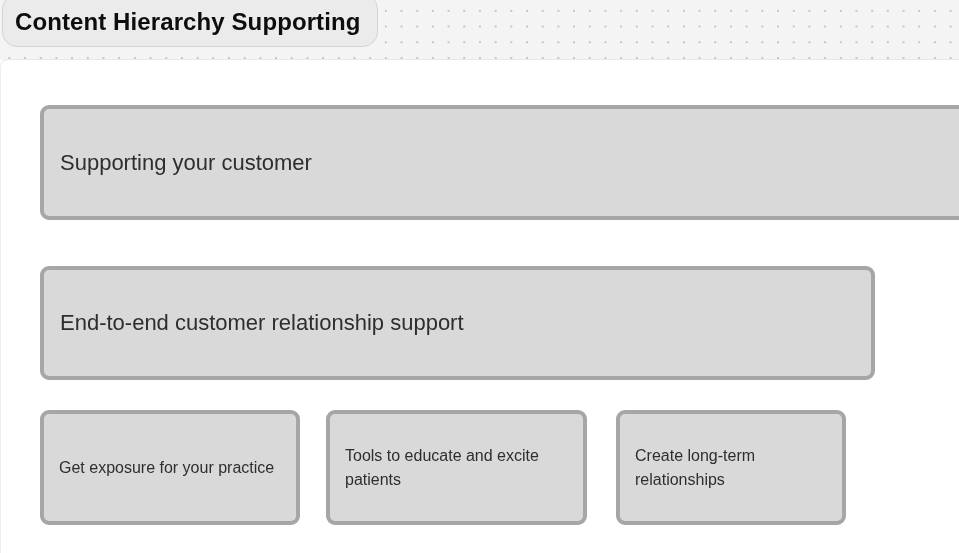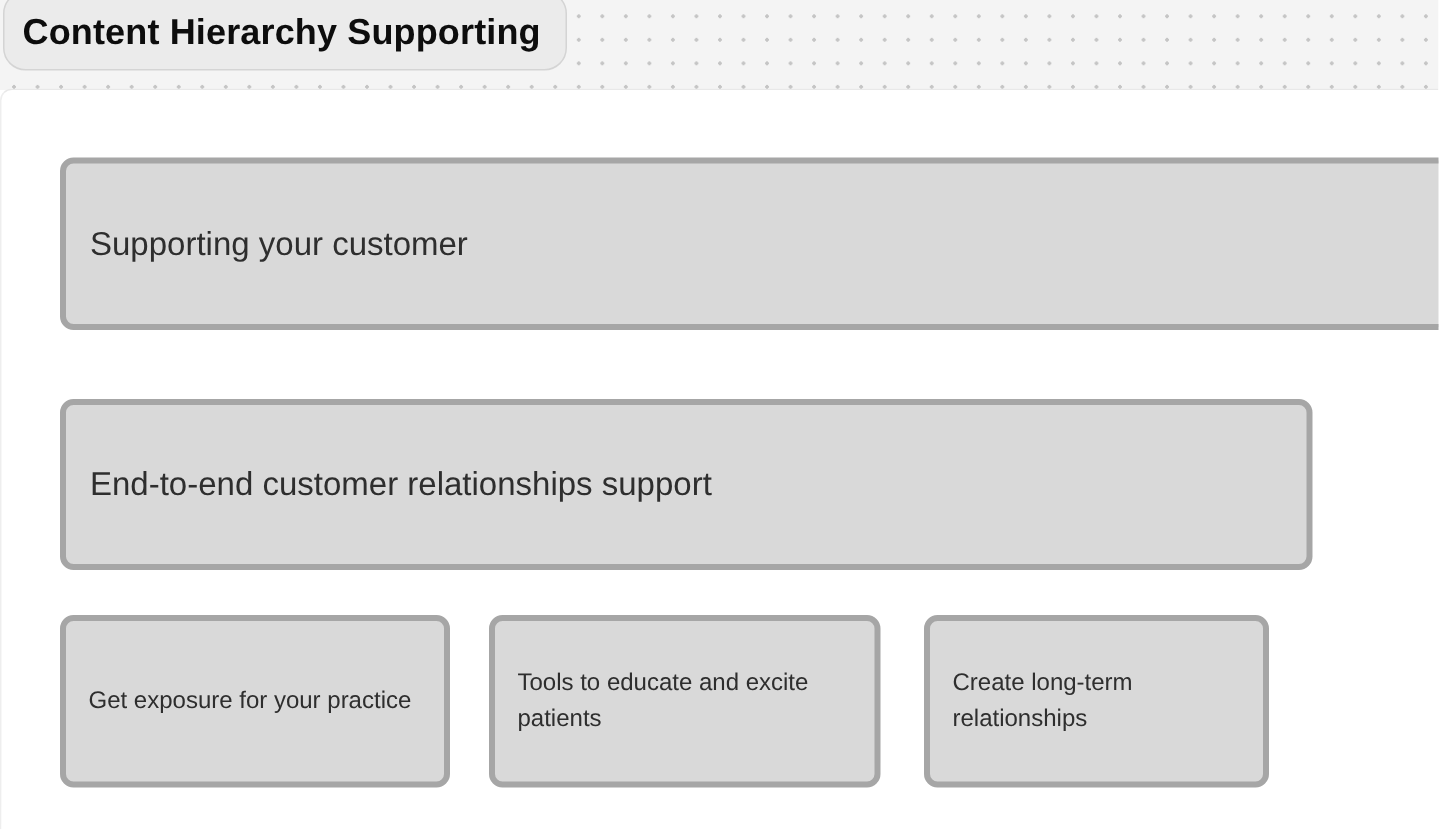--- a/index.html
+++ b/index.html
@@ -95,21 +95,21 @@
 
 <div class="title-pill">
   <span>Content Hierarchy Supporting</span>
 </div>
 
 <div class="node node-big node-level1">
   <span class="node-label">Supporting your customer</span>
 </div>
 
 <div class="node node-big node-level2">
-  <span class="node-label">End-to-end customer relationships support</span>
+  <span class="node-label">End-to-end customer relationship support</span>
 </div>
 
 <div class="node node-small node-level3-a">
   <span class="node-label">Get exposure for your practice</span>
 </div>
 
 <div class="node node-small node-level3-b">
   <span class="node-label">Tools to educate and excite patients</span>
 </div>
 

